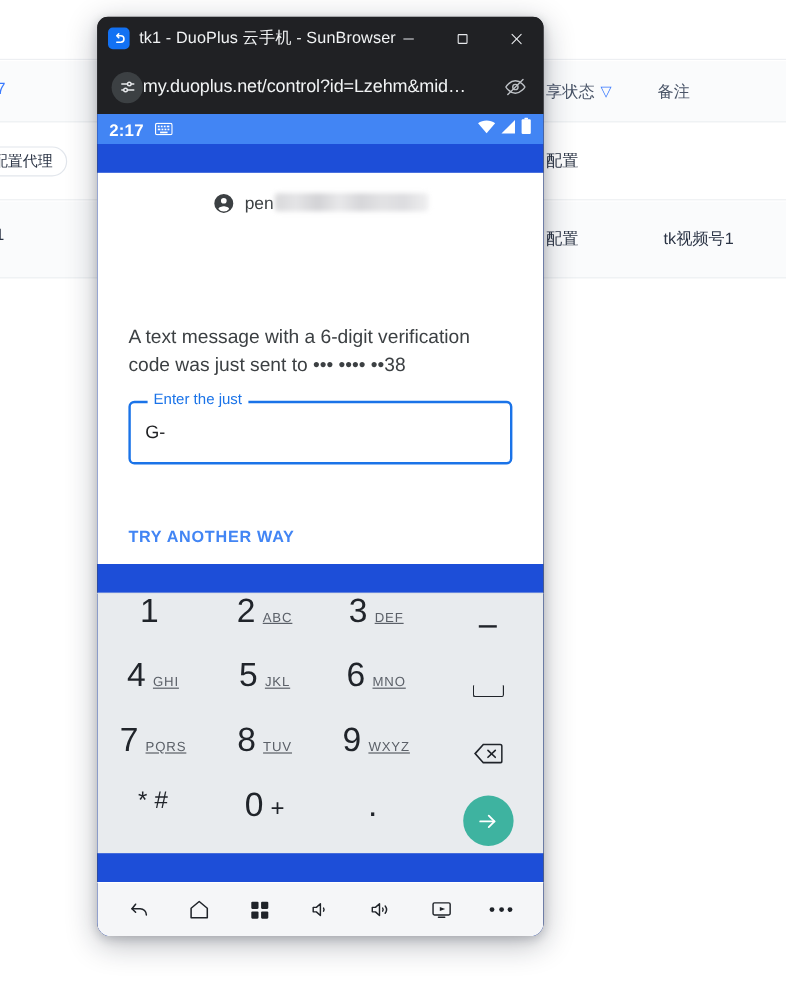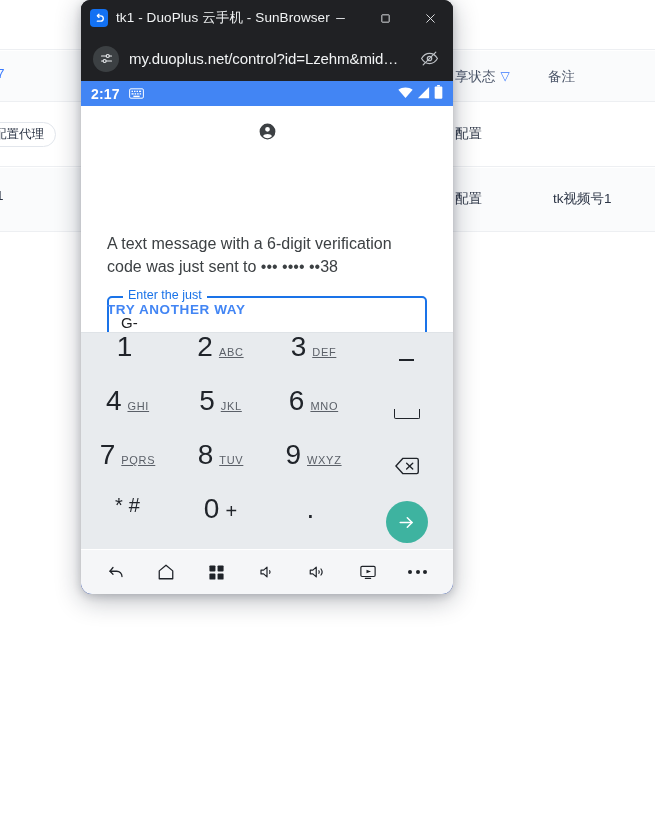--- a/index.html
+++ b/index.html
@@ -95,23 +95,23 @@
     margin-left: 5px;
     color: #3a7afe;
     font-size: 12px;
     transform: translateY(-1px);
   }
 
   
   .win {
     position: absolute;
     left: 81px;
-    top: 0;
+    top: 14px;
     width: 372px;
-    height: 594px;
+    height: 766px;
     background: #202124;
     border-radius: 9px 9px 11px 11px;
     box-shadow: 0 6px 26px rgba(16,22,40,0.30), 0 2px 8px rgba(16,22,40,0.18);
     overflow: hidden;
     display: flex;
     flex-direction: column;
   }
 
   
   .titlebar {
@@ -160,21 +160,20 @@
   .wc svg { display:block; }
 
   
   .urlbar {
     height: 45px;
     flex: 0 0 45px;
     background: #202124;
     display: flex;
     align-items: center;
     padding: 0 12px 0 12px;
-    gap: 10px;
   }
   .url-left-ico {
     width: 26px;
     height: 26px;
     flex: 0 0 26px;
     border-radius: 50%;
     background: #3c4043;
     display: flex;
     align-items: center;
     justify-content: center;
@@ -199,20 +198,21 @@
     color: #bdc1c6;
   }
 
   
   .phone {
     flex: 1 1 auto;
     display: flex;
     flex-direction: column;
     background: #1d4ed8;
     overflow: hidden;
+    gap: 24px;
   }
 
   
   .statusbar {
     height: 25px;
     flex: 0 0 25px;
     background: #4285f4;
     display: flex;
     align-items: center;
     padding: 0 10px;
@@ -521,20 +521,21 @@
     </div>
 
     <div class="appcontent">
 
       <div class="acct-row">
         <span class="acct-avatar">
           <svg width="19" height="19" viewBox="0 0 24 24" fill="currentColor">
             <path d="M12 2a10 10 0 1 0 0 20 10 10 0 0 0 0-20zm0 4.2a3 3 0 1 1 0 6 3 3 0 0 1 0-6zm0 14.4a7.2 7.2 0 0 1-5.6-2.7c.1-1.9 3.7-2.9 5.6-2.9s5.5 1 5.6 2.9A7.2 7.2 0 0 1 12 20.6z"></path>
           </svg>
         </span>
+        <span class="acct-name"><span>pen</span><span class="redact"></span></span>
       </div>
 
       <div class="msg">A text message with a 6-digit verification code was just sent to ••• •••• ••38</div>
 
       <div class="field-wrap">
         <div class="field-box">
           <span class="field-val">G-</span>
         </div>
         <div class="field-label">Enter the just</div>
       </div>

